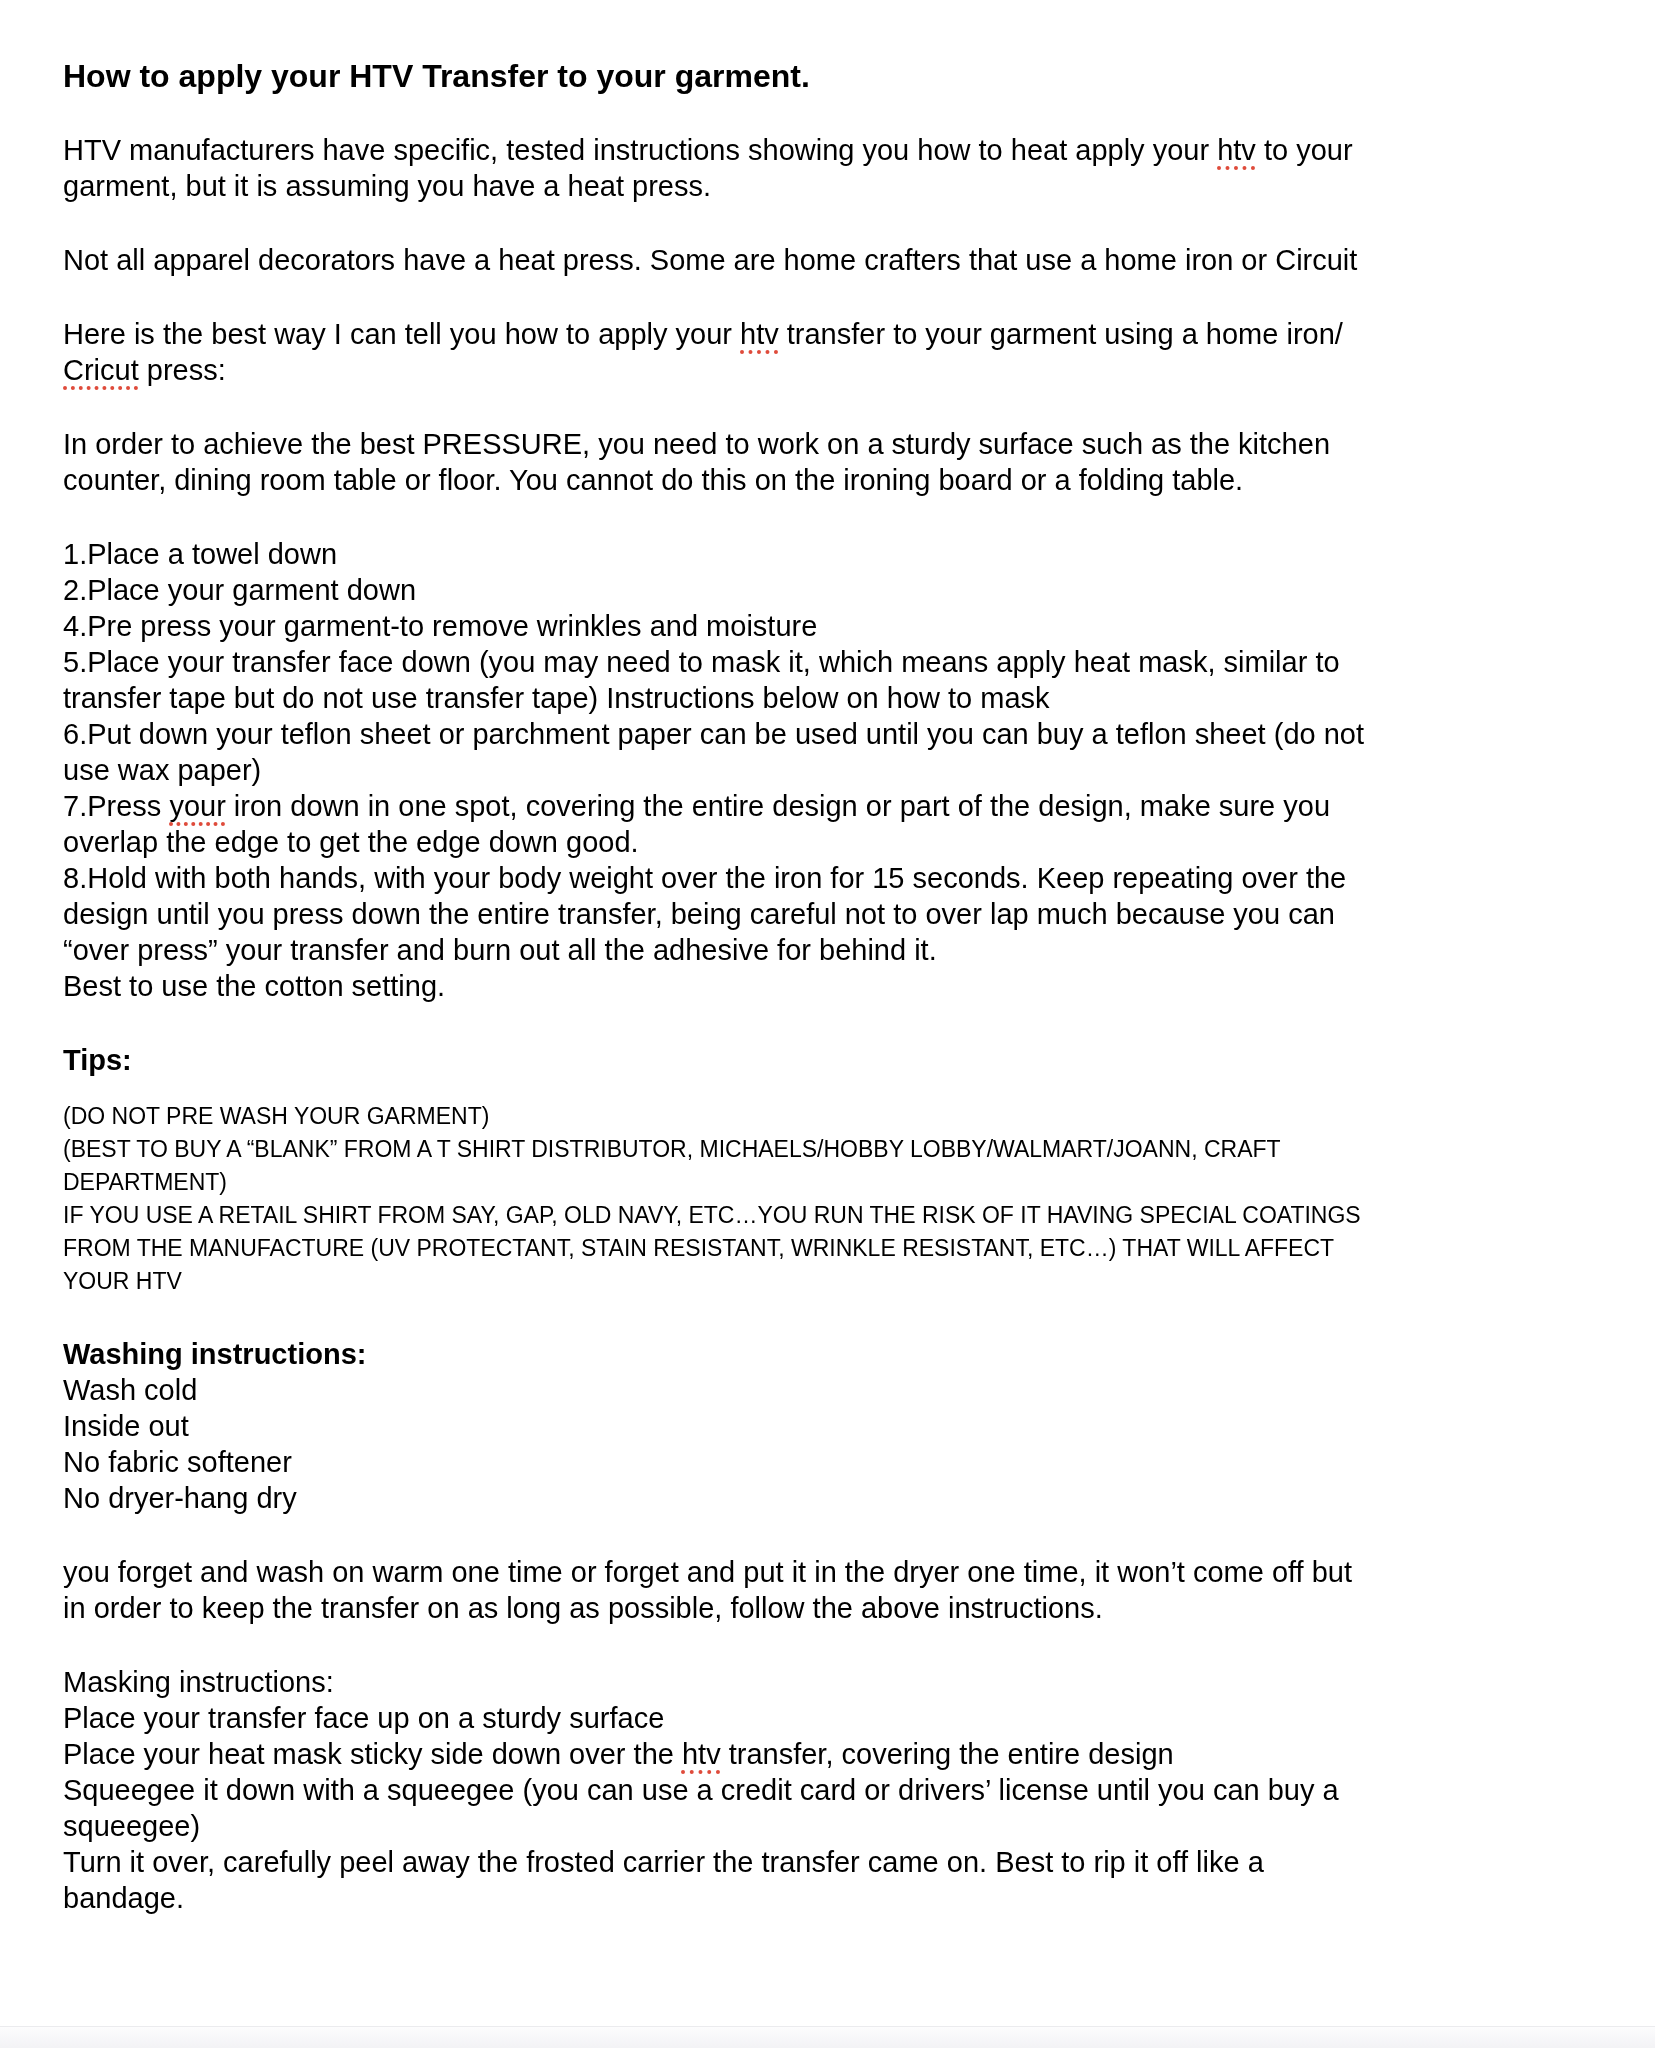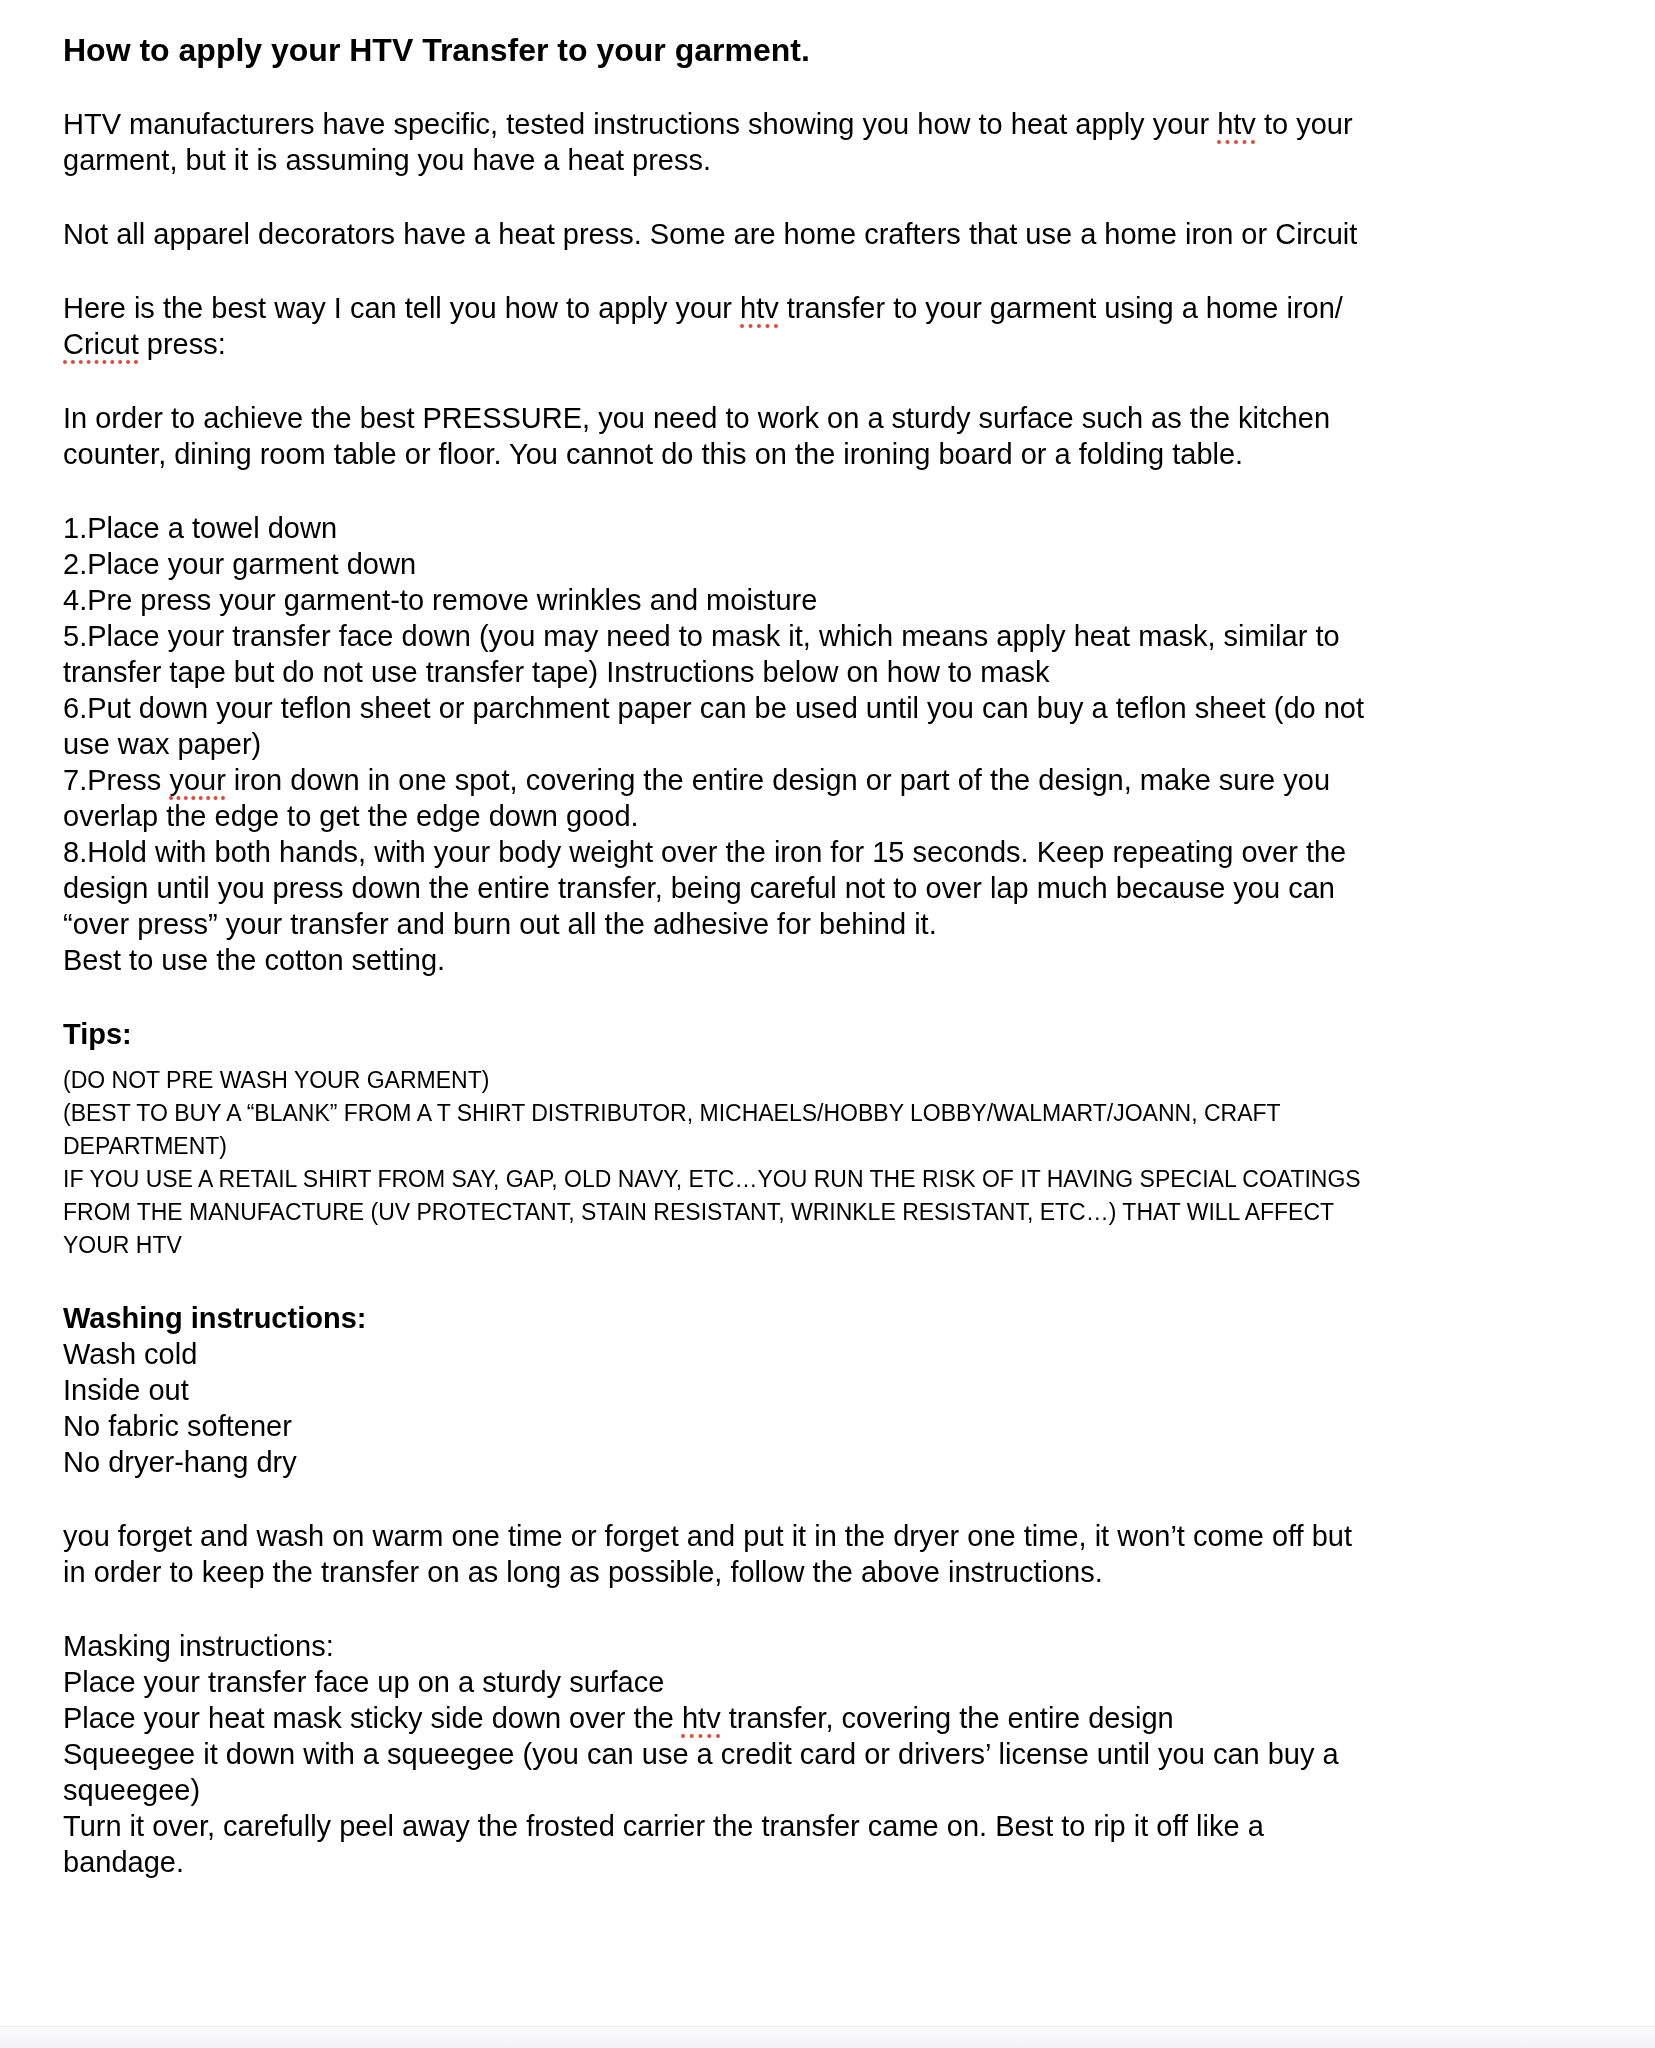--- a/index.html
+++ b/index.html
@@ -11,32 +11,32 @@
     background: #ffffff;
   }
   body {
     font-family: "Liberation Sans", "DejaVu Sans", sans-serif;
     color: #000000;
     position: relative;
   }
   .page {
     box-sizing: border-box;
     width: 1435px;
-    padding: 32px 63px 0 63px;
+    padding: 58px 63px 0 63px;
   }
   .doc-title {
     margin: 0;
     font-size: 32px;
     line-height: 36px;
     font-weight: bold;
     white-space: pre;
   }
   .block { margin-top: 38px; }
   .block.tight { margin-top: 0; }
-  .block.caps { margin-top: 12px; }
+  .block.caps { margin-top: 22px; }
   .line {
     font-size: 29px;
     line-height: 36px;
     white-space: pre;
   }
   .heading .line { font-weight: bold; }
   .caps .line {
     font-size: 23px;
     line-height: 33px;
   }

